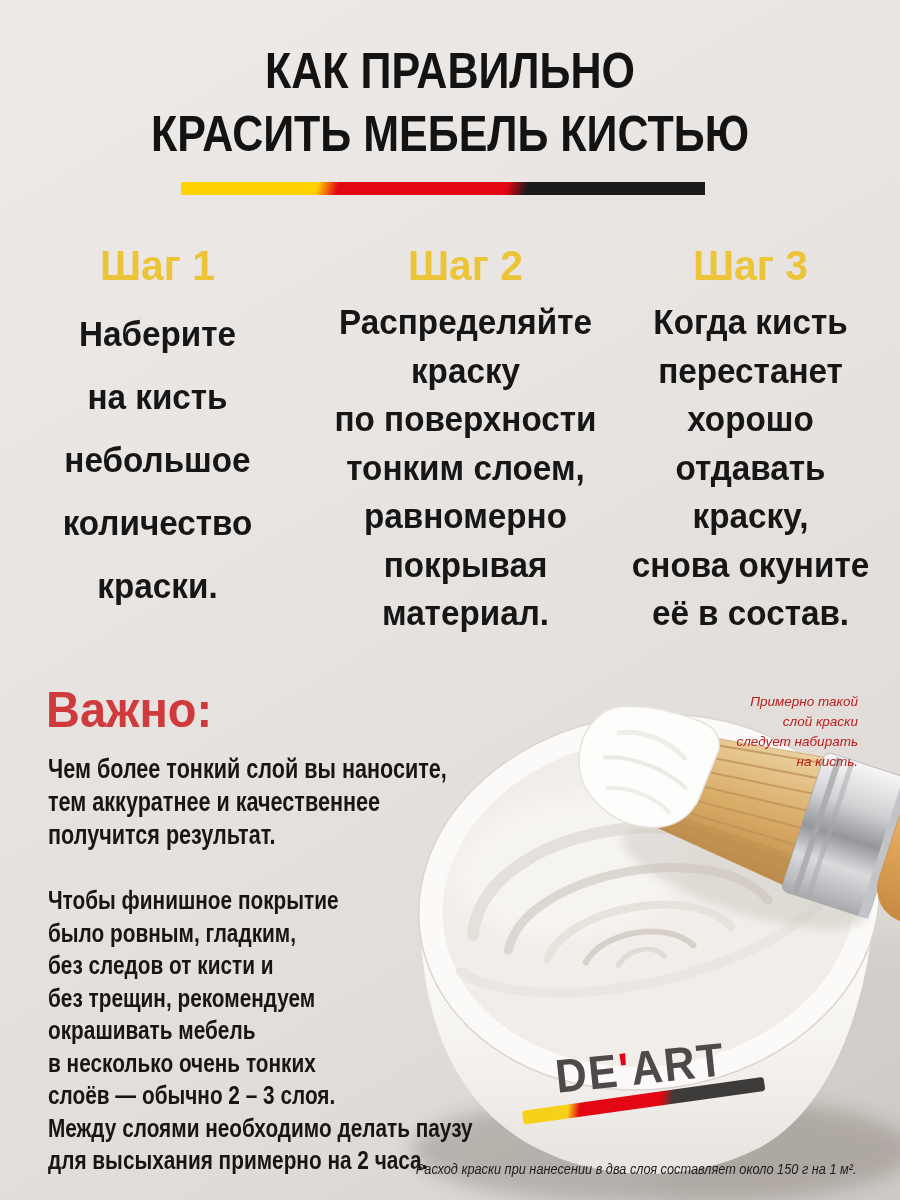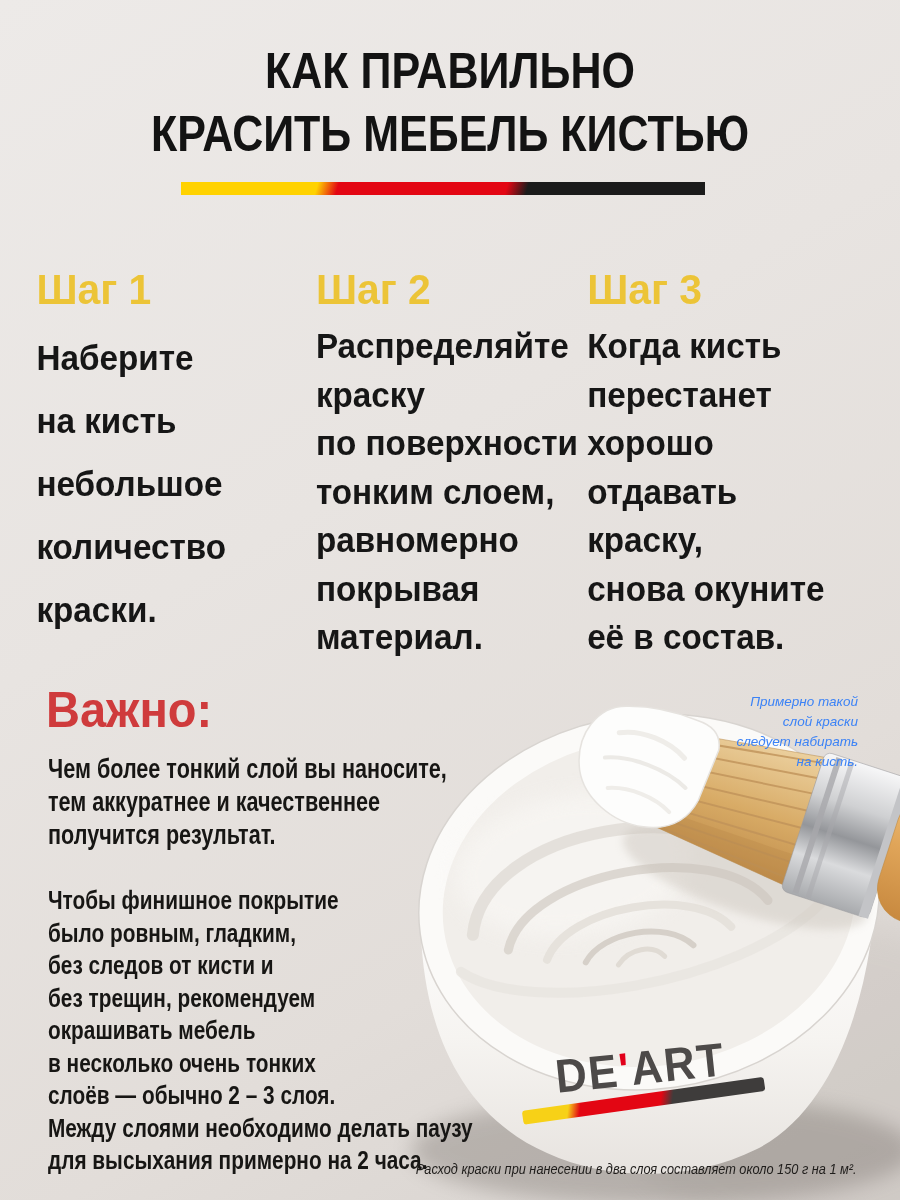--- a/index.html
+++ b/index.html
@@ -12,49 +12,49 @@
   .title{
     position:absolute;top:40px;left:0;width:900px;margin:0;
     text-align:center;font-size:50px;line-height:63px;font-weight:bold;
     color:#131313;white-space:pre-line;letter-spacing:0;
     transform:scaleX(.86);transform-origin:center top;
   }
   .accent-bar{
     position:absolute;left:181px;top:182px;width:524px;height:13px;
     background:linear-gradient(106deg,#ffd200 0%,#ffd200 26%,#e30613 30%,#e30613 62%,#1b1b1b 66%,#1b1b1b 100%);
   }
-  .step{position:absolute;margin-top:24px;}
+  .step{position:absolute;text-align:center;}
   .step h2{
     margin:0;font-size:43px;line-height:50px;font-weight:bold;color:#ecc437;
     transform:scaleX(.95);transform-origin:center top;
   }
   .step .step-text{
     margin-top:8px;font-size:35px;font-weight:bold;color:#161616;
     white-space:pre-line;transform:scaleX(.95);transform-origin:center top;
   }
   .step1{left:30px;top:240px;width:255px;}
   .step1 .step-text{line-height:63px;margin-top:12px;}
   .step2{left:308px;top:240px;width:315px;}
   .step2 .step-text{line-height:48.5px;}
-  .step3{left:580px;top:240px;width:285px;}
+  .step3{left:608px;top:240px;width:285px;}
   .step3 .step-text{line-height:48.5px;}
   .important-heading{
     position:absolute;left:46px;top:682px;margin:0;
     font-size:50px;line-height:56px;font-weight:bold;color:#cf3b3c;
     transform:scaleX(.94);transform-origin:left top;
   }
   .para{
     position:absolute;left:48px;margin:0;font-weight:bold;color:#171614;
     white-space:pre-line;transform:scaleX(.8);transform-origin:left top;
   }
   .para1{top:753px;font-size:27px;line-height:33px;}
   .para2{top:884px;font-size:26px;line-height:32.5px;}
   .brush-note{
     position:absolute;right:42px;top:692px;width:220px;text-align:right;
-    font-size:13.5px;line-height:20px;font-style:italic;color:#3b82f6;
+    font-size:13.5px;line-height:20px;font-style:italic;color:#b91c1c;
     white-space:pre-line;
   }
   .consumption-note{
     position:absolute;right:43px;top:1160px;white-space:nowrap;
     font-size:15px;font-style:italic;color:#1f1d1b;
     transform:scaleX(.85);transform-origin:right center;
   }
   .can-svg{position:absolute;left:395px;top:655px;width:505px;height:545px;overflow:visible;}
   .brand-logo{
     position:absolute;left:516px;top:1044px;width:250px;text-align:center;

